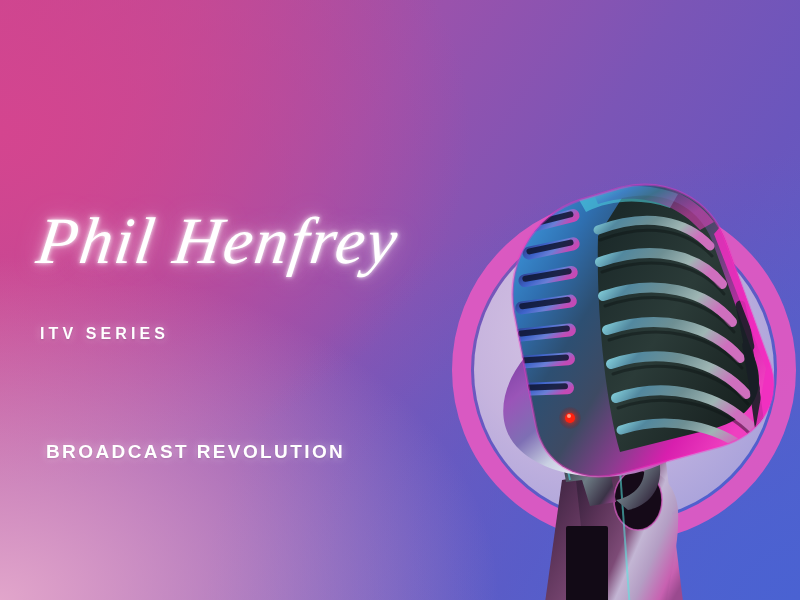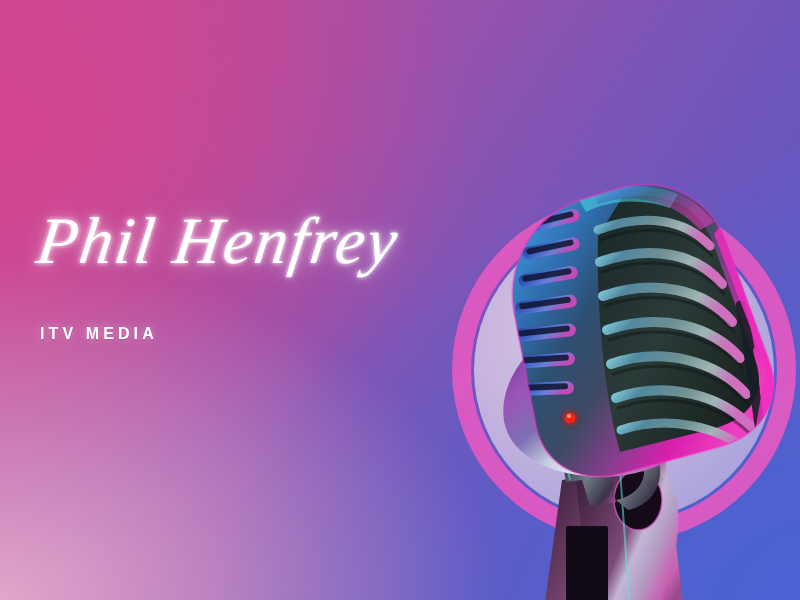--- a/index.html
+++ b/index.html
@@ -337,19 +337,20 @@
         <circle cx="100" cy="268" r="5" fill="#ff2210"></circle>
         <circle cx="99" cy="266" r="2" fill="#ff9a80"></circle>
       </g>
     </svg>
   </div>
 
   <div class="text-block">
 
     <h1 class="speaker-name">Phil Henfrey</h1>
 
-    <div class="speaker-org">ITV MEDIA</div>
+    <div class="speaker-org">ITV SERIES</div>
 
     <div class="series-block">
+      <div class="series-line">BROADCAST REVOLUTION</div>
     </div>
 
   </div>
 </div>
 
 </body></html>

